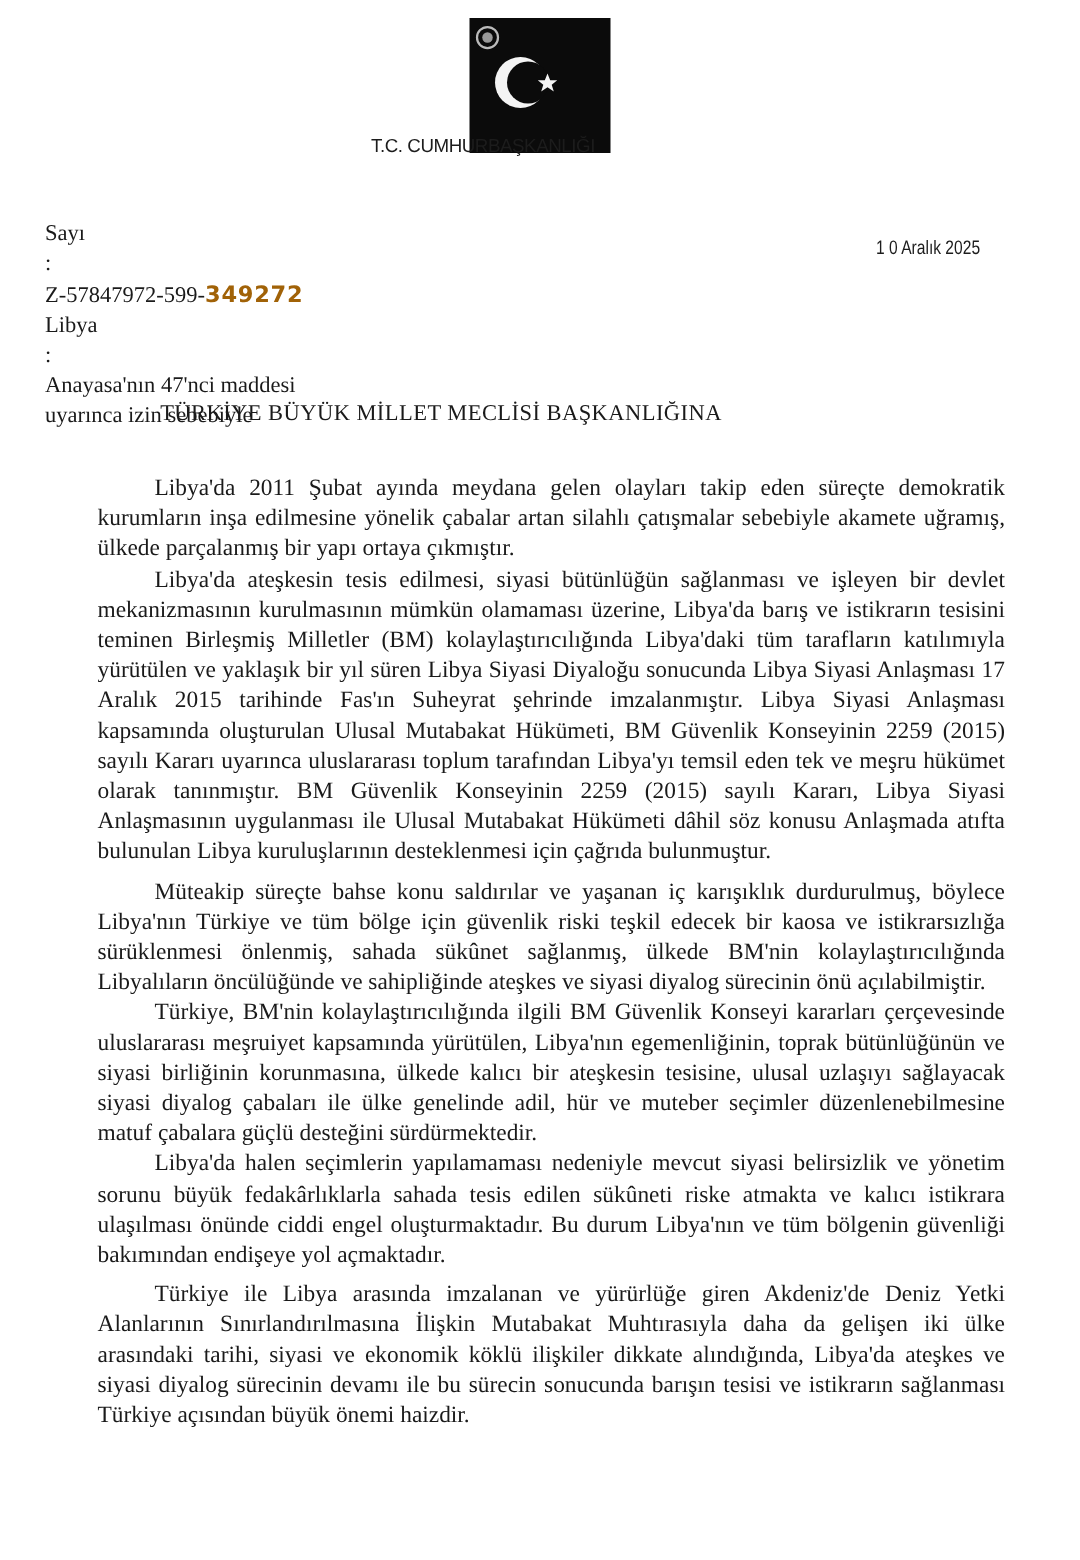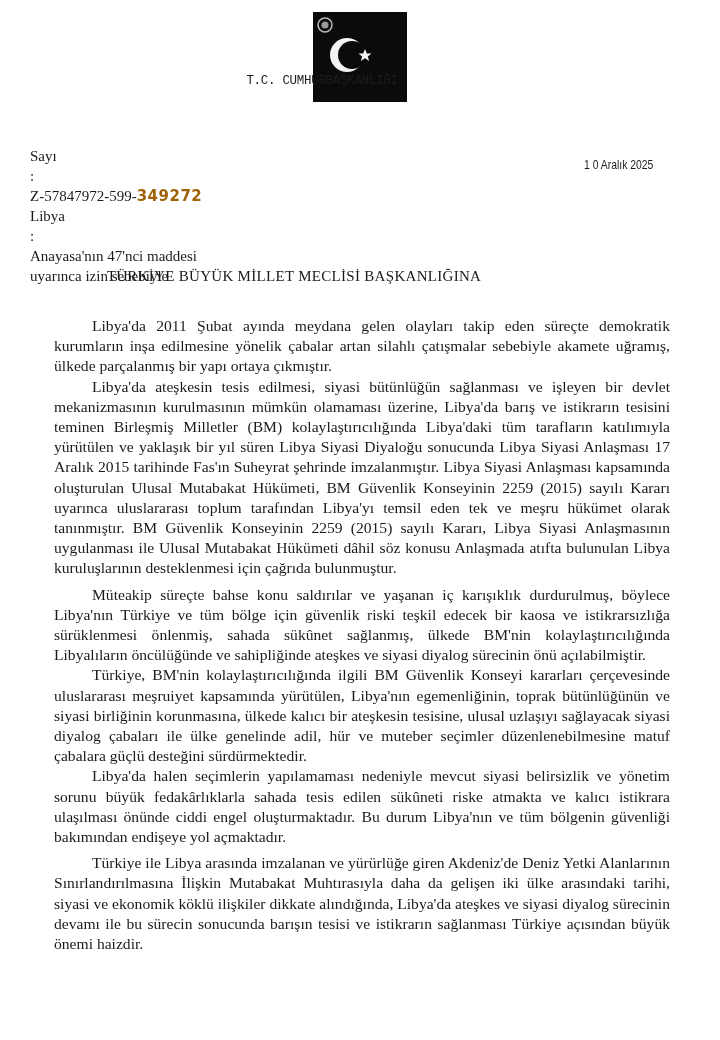--- a/index.html
+++ b/index.html
@@ -7,22 +7,22 @@
       width: 720px; height: 1040px; background: #ffffff; overflow: hidden;
       position: relative; color: #1a1a1a;
       font-family: "Liberation Serif", "DejaVu Serif", serif;
     }
     .logo {
       position: absolute; left: 313px; top: 12px; width: 94px; height: 90px;
       background: #0b0b0b;
     }
     .logo svg { position: absolute; left: 0; top: 0; }
     .institution {
-      position: absolute; left: 0; width: 644px; top: 74px; text-align: center;
-      font-family: Liberation Mono, monospace;
+      position: absolute; left: 0; width: 644px; top: 90px; text-align: center;
+      font-family: Liberation Sans, sans-serif;
       font-size: 12.5px; letter-spacing: -0.3px; color: #1c1c1c;
     }
     .meta {
       position: absolute; left: 30px; top: 146px; font-size: 15px; line-height: 20px;
     }
     .meta-row { display: flex; flex-direction: column; }
     .meta-label { width: 52px; }
     .meta-colon { width: 10px; }
     .meta-val { }
     .handwritten {
@@ -35,21 +35,21 @@
       font-size: 13px; transform: scaleX(0.8); transform-origin: left top; color: #1c1c1c;
     }
     .recipient {
       position: absolute; left: 0; width: 588px; top: 268px; text-align: center;
       font-size: 15px; letter-spacing: 0.3px; color: #1a1a1a;
     }
     .body-text {
       position: absolute; left: 54px; top: 316px; width: 616px;
       font-size: 15.6px; line-height: 20.2px; text-align: justify; color: #1a1a1a;
     }
-    .para { margin: 0 0 0 0; text-indent: 38px; font-family: Liberation Serif, serif; }
+    .para { margin: 0 0 0 11px; text-indent: 38px; font-family: Liberation Serif, serif; }
     .para.gap { margin-top: 6px; }
   </style>
 </head>
 <body>
 
 <div class="logo">
   <svg width="94" height="90" viewBox="0 0 94 90">
     <circle cx="12" cy="13" r="7" fill="none" stroke="#bbb" stroke-width="1.5"></circle>
     <circle cx="12" cy="13" r="3.5" fill="#999"></circle>
     <circle cx="34" cy="43" r="17" fill="#f4f4f4"></circle>

